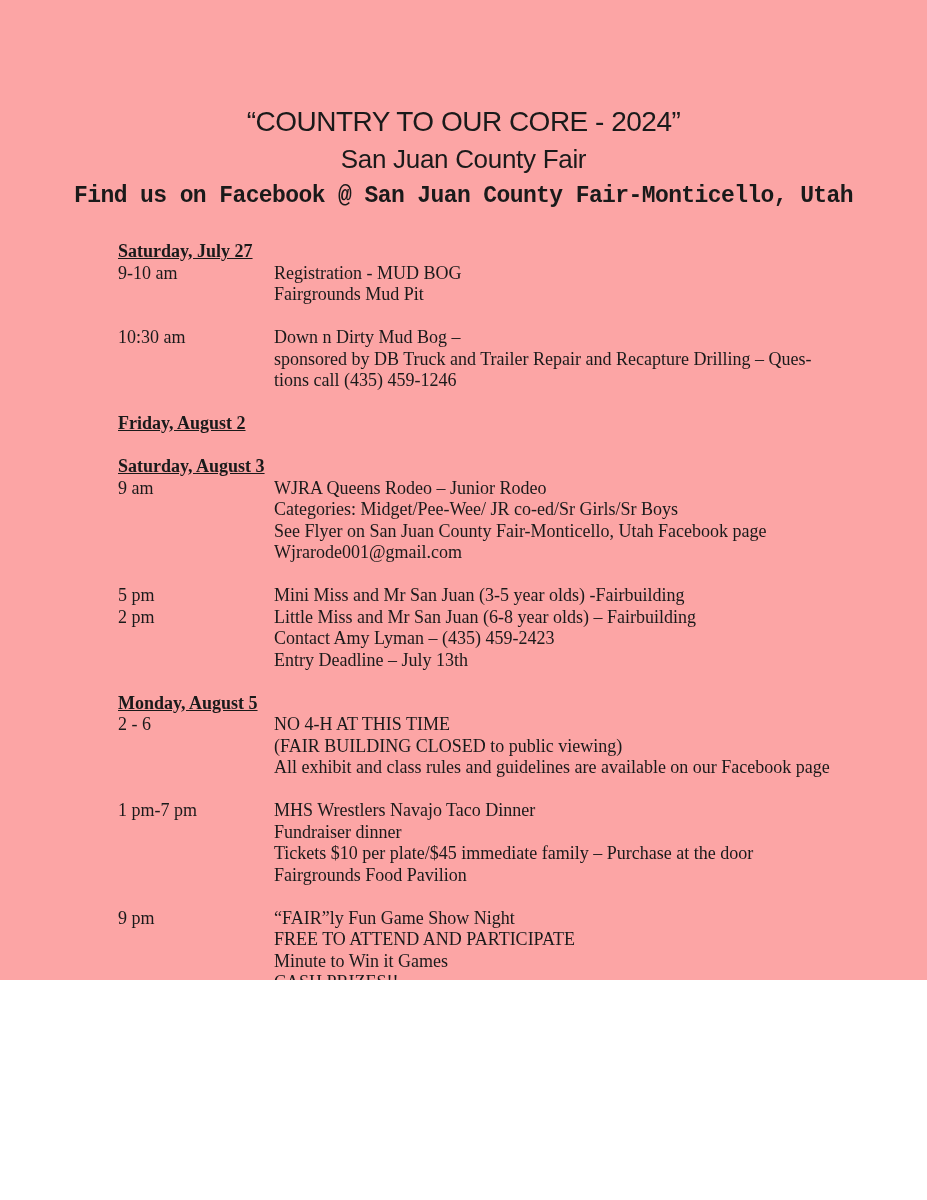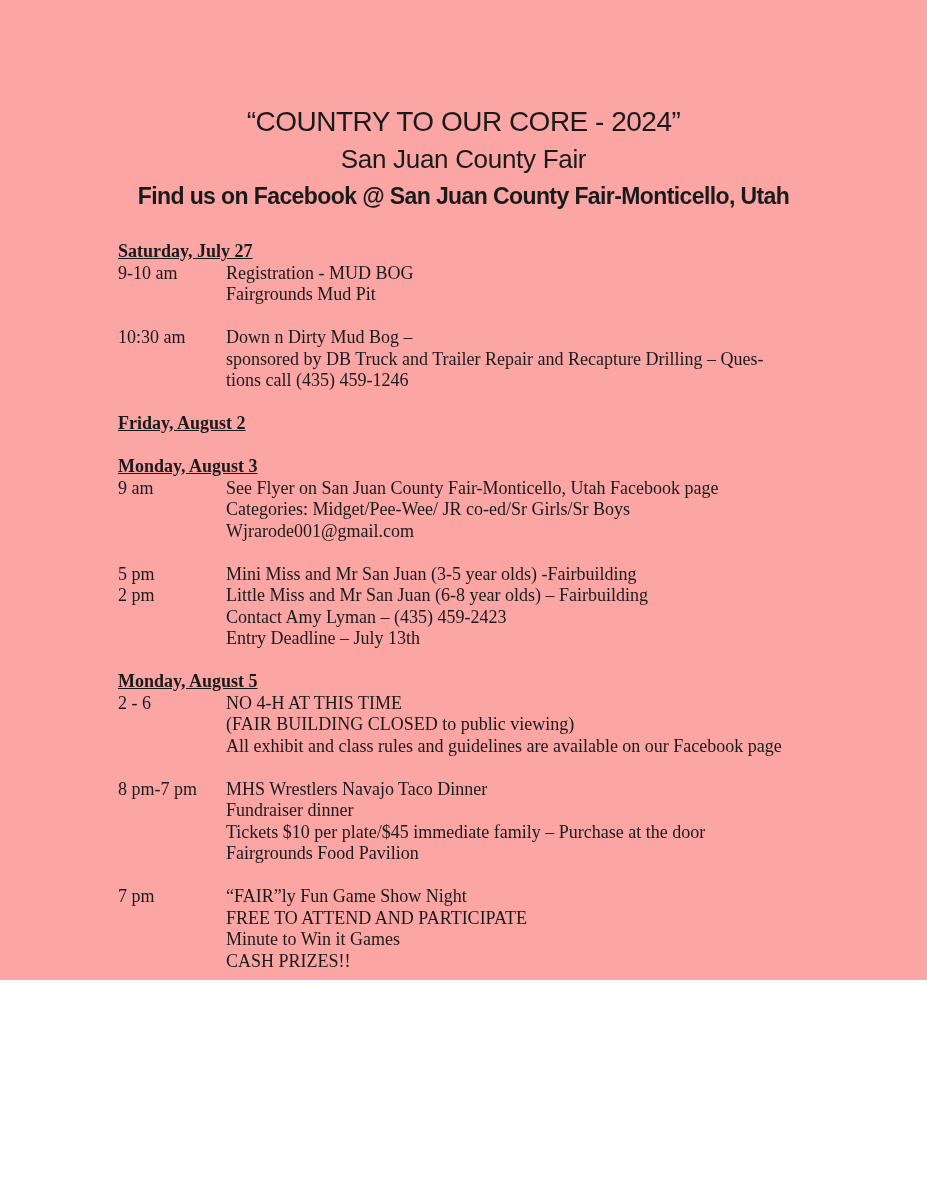--- a/index.html
+++ b/index.html
@@ -36,20 +36,21 @@
     line-height: 37px;
     letter-spacing: -0.3px;
     white-space: pre;
   }
   .t3 {
     font-size: 23px;
     font-weight: 700;
     line-height: 37px;
     letter-spacing: -0.6px;
     white-space: pre;
+    font-family: Liberation Mono, monospace;
   }
   .schedule {
     position: absolute;
     top: 241px;
     left: 118px;
     width: 790px;
     font-family: "Liberation Serif", serif;
     font-size: 18px;
     line-height: 21.5px;
   }
@@ -57,20 +58,21 @@
     margin-top: 21.5px;
   }
   .section-heading {
     font-weight: 700;
     text-decoration: underline;
     white-space: pre;
   }
   .event {
     display: flex;
     align-items: flex-start;
+    gap: 48px;
   }
   .event.gap {
     margin-top: 21.5px;
   }
   .time {
     flex: 0 0 108px;
     white-space: pre;
   }
   .desc {
     flex: 1 1 auto;
@@ -110,26 +112,27 @@
             <div class="line">Down n Dirty Mud Bog –</div>
             <div class="line">sponsored by DB Truck and Trailer Repair and Recapture Drilling – Ques-</div>
             <div class="line">tions call (435) 459-1246</div>
           </div>
         </div>
       </div>
       <div class="schedule-section">
         <div class="section-heading">Friday, August 2</div>
       </div>
       <div class="schedule-section">
-        <div class="section-heading">Monday, August 3</div>
+        <div class="section-heading">Saturday, August 3</div>
         <div class="event">
           <div class="time">9 am</div>
           <div class="desc">
+            <div class="line">WJRA Queens Rodeo – Junior Rodeo</div>
+            <div class="line">Categories: Midget/Pee-Wee/ JR co-ed/Sr Girls/Sr Boys</div>
             <div class="line">See Flyer on San Juan County Fair-Monticello, Utah Facebook page</div>
-            <div class="line">Categories: Midget/Pee-Wee/ JR co-ed/Sr Girls/Sr Boys</div>
             <div class="line">Wjrarode001@gmail.com</div>
           </div>
         </div>
         <div class="event gap">
           <div class="time">5 pm</div>
           <div class="desc">
             <div class="line">Mini Miss and Mr San Juan (3-5 year olds) -Fairbuilding</div>
           </div>
         </div>
         <div class="event">
@@ -145,30 +148,30 @@
         <div class="section-heading">Monday, August 5</div>
         <div class="event">
           <div class="time">2 - 6</div>
           <div class="desc">
             <div class="line">NO 4-H AT THIS TIME</div>
             <div class="line">(FAIR BUILDING CLOSED to public viewing)</div>
             <div class="line">All exhibit and class rules and guidelines are available on our Facebook page</div>
           </div>
         </div>
         <div class="event gap">
-          <div class="time">8 pm-7 pm</div>
+          <div class="time">1 pm-7 pm</div>
           <div class="desc">
             <div class="line">MHS Wrestlers Navajo Taco Dinner</div>
             <div class="line">Fundraiser dinner</div>
             <div class="line">Tickets $10 per plate/$45 immediate family – Purchase at the door</div>
             <div class="line">Fairgrounds Food Pavilion</div>
           </div>
         </div>
         <div class="event gap">
-          <div class="time">7 pm</div>
+          <div class="time">9 pm</div>
           <div class="desc">
             <div class="line">“FAIR”ly Fun Game Show Night</div>
             <div class="line">FREE TO ATTEND AND PARTICIPATE</div>
             <div class="line">Minute to Win it Games</div>
             <div class="line">CASH PRIZES!!</div>
           </div>
         </div>
       </div>
     </div>
 </div>

